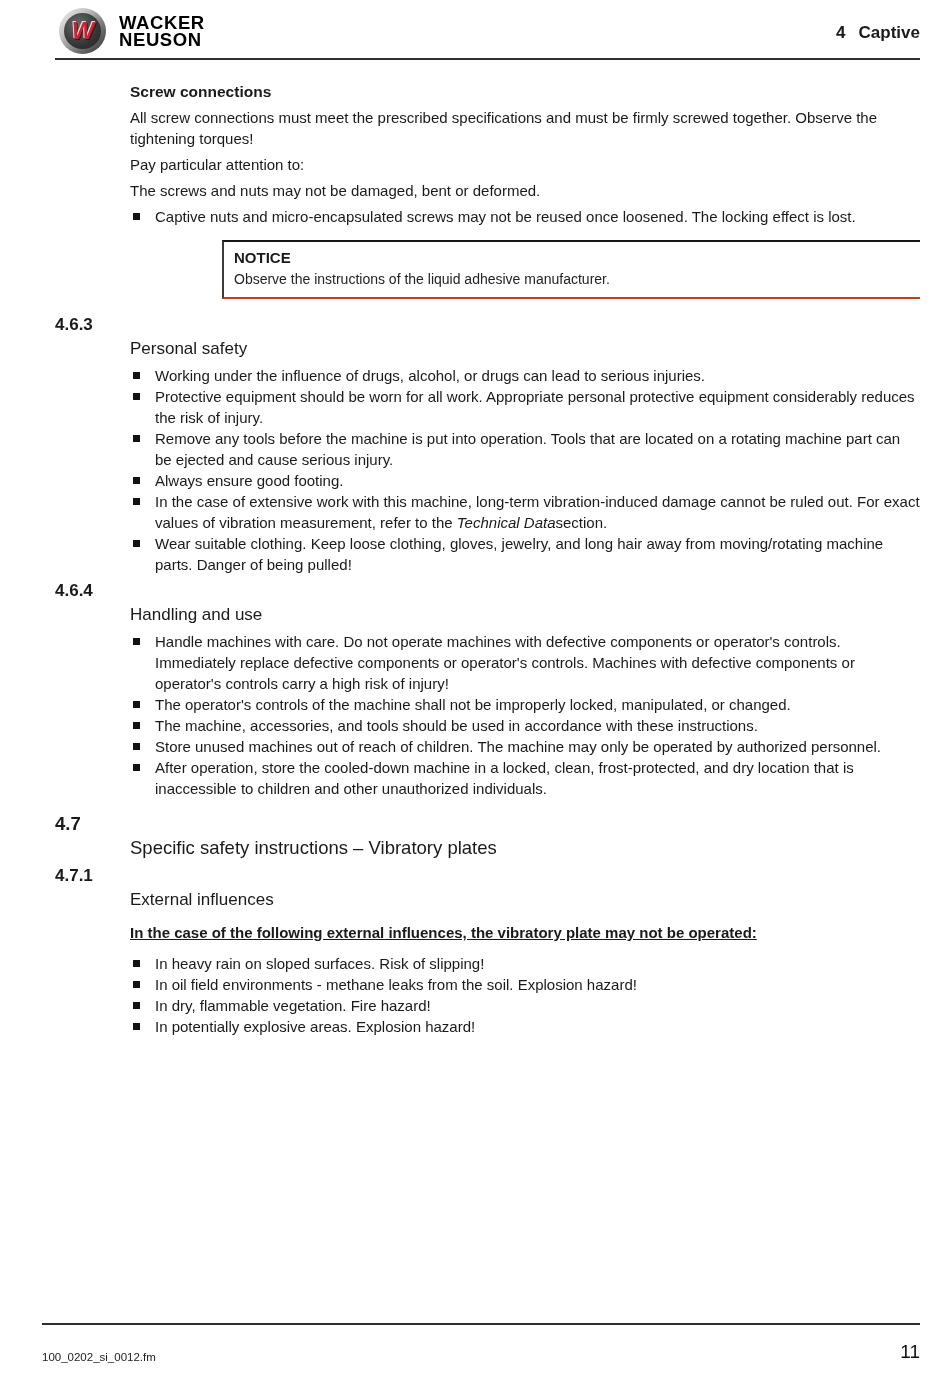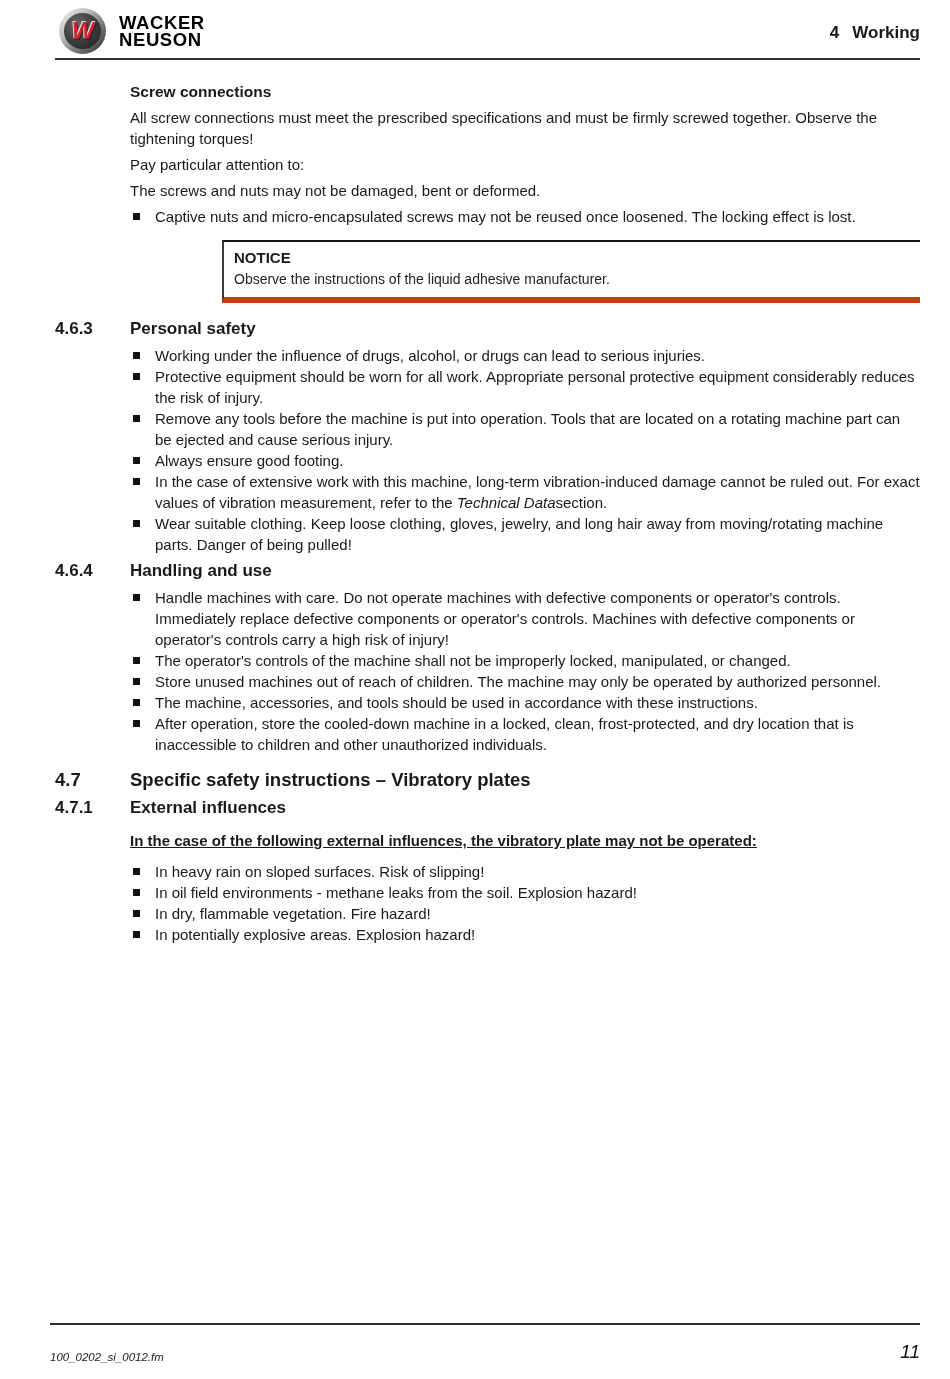--- a/index.html
+++ b/index.html
@@ -40,35 +40,35 @@
 
   ul.blist { list-style: none; margin: 5px 0 0 75px; padding: 0; }
   ul.blist li { position: relative; padding-left: 25px; line-height: 21px; }
   .sq { position: absolute; left: 3px; top: 7px; width: 7px; height: 7px; background: #121212; }
   .it { font-style: italic; }
 
   
   .notice { margin: 13px 0 14px 167px;
             border-top: 2px solid #161616;
             border-left: 2px solid #3a3a3a;
-            border-bottom: 6px solid #c2410c;
+            border-bottom: 2px solid #c2410c;
             padding: 6px 10px 9px 10px; }
   .notice-title { font-weight: bold; font-size: 15px; line-height: 19px; }
   .notice-text { font-size: 14px; line-height: 18px; margin-top: 3px; color: #232323; }
 
   
   .sec-head { display: flex; margin-top: 4px; margin-bottom: 1px; }
   .sec-head .num { width: 75px; flex-shrink: 0; font-weight: bold; font-size: 17px; line-height: 23px; }
-  .sec-head .ttl { font-weight: bold; font-size: 17px; line-height: 23px; }
+  .sec-head .ttl { font-weight: normal; font-size: 17px; line-height: 23px; margin-top: 24px; }
   .sec-head.lvl1 .num, .sec-head.lvl1 .ttl { font-size: 18.5px; line-height: 25px; }
   .sec-head.gap-top { margin-top: 12px; }
   .intro-bold { margin: 11px 0 10px 75px; font-weight: bold; line-height: 21px; text-decoration: underline; }
 
   
-  .ftr { position: absolute; left: 50px; right: 30px; bottom: 16px; font-style: italic; }
+  .ftr { position: absolute; left: 42px; right: 30px; bottom: 16px; }
   .ftr-rule { border-top: 2px solid #2e2e2e; }
   .ftr-row { display: flex; justify-content: space-between; align-items: flex-end; margin-top: 16px; }
   .fname { font-size: 11.5px; color: #222222; }
   .pgnum { font-size: 19px; color: #111111; }
 </style>
 </head>
 <body>
 
 <div class="page">
 
@@ -79,21 +79,21 @@
           <span class="badge-w">W</span>
         </div>
       </div>
       <div class="wordmark">
         <span>WACKER</span>
         <span>NEUSON</span>
       </div>
     </div>
     <div class="chapter">
       <span>4</span>
-      <span>Working</span>
+      <span>Captive</span>
     </div>
   </div>
 
   <div class="main">
 
     <div class="bold-title">Screw connections</div>
     <p class="para">All screw connections must meet the prescribed specifications and must be firmly screwed together. Observe the tightening torques!</p>
     <p class="para">Pay particular attention to:</p>
     <p class="para">The screws and nuts may not be damaged, bent or deformed.</p>
 
@@ -148,25 +148,25 @@
       <li>
         <span class="sq"></span>
         <span>Handle machines with care. Do not operate machines with defective components or operator's controls. Immediately replace defective components or operator's controls. Machines with defective components or operator's controls carry a high risk of injury!</span>
       </li>
       <li>
         <span class="sq"></span>
         <span>The operator's controls of the machine shall not be improperly locked, manipulated, or changed.</span>
       </li>
       <li>
         <span class="sq"></span>
+        <span>The machine, accessories, and tools should be used in accordance with these instructions.</span>
+      </li>
+      <li>
+        <span class="sq"></span>
         <span>Store unused machines out of reach of children. The machine may only be operated by authorized personnel.</span>
-      </li>
-      <li>
-        <span class="sq"></span>
-        <span>The machine, accessories, and tools should be used in accordance with these instructions.</span>
       </li>
       <li>
         <span class="sq"></span>
         <span>After operation, store the cooled-down machine in a locked, clean, frost-protected, and dry location that is inaccessible to children and other unauthorized individuals.</span>
       </li>
     </ul>
 
     <div class="sec-head lvl1 gap-top">
       <span class="num">4.7</span>
       <span class="ttl">Specific safety instructions – Vibratory plates</span>

